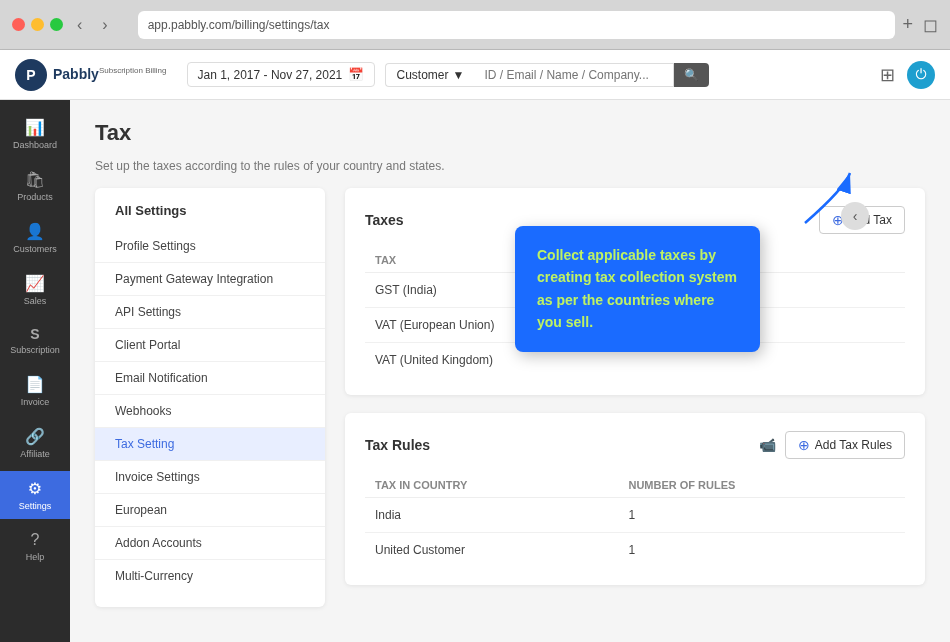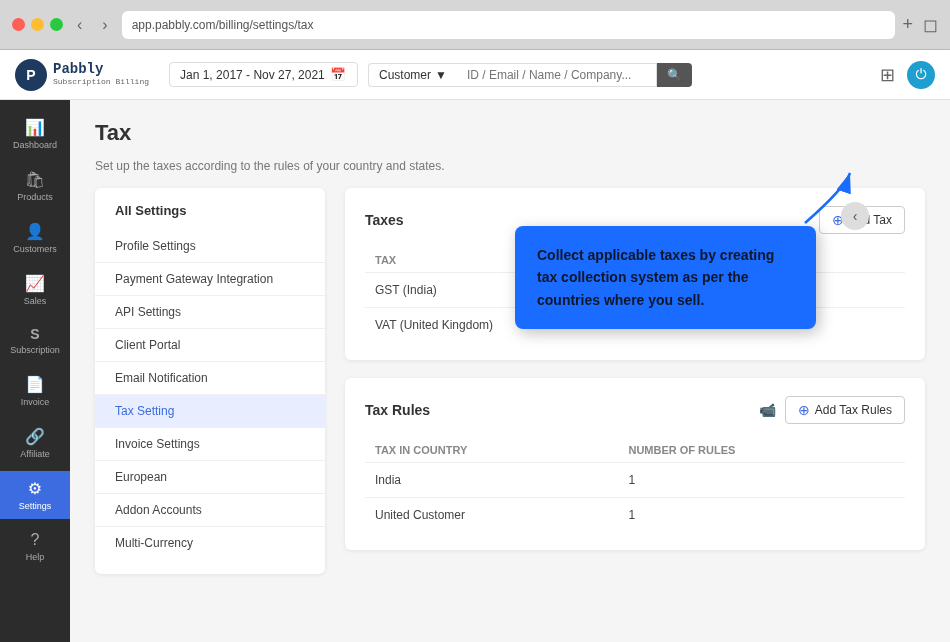--- a/index.html
+++ b/index.html
@@ -14,21 +14,21 @@
       padding: 0 12px;
       gap: 8px;
       border-bottom: 1px solid #bbb;
     }
     .traffic-lights { display: flex; gap: 6px; }
     .tl { width: 13px; height: 13px; border-radius: 50%; }
     .tl-red { background: #ff5f57; }
     .tl-yellow { background: #ffbd2e; }
     .tl-green { background: #28c940; }
     .nav-btn { background: none; border: none; color: #666; font-size: 16px; cursor: pointer; padding: 2px 6px; }
-    .url-bar { flex: 1; background: white; border-radius: 6px; height: 28px; display: flex; align-items: center; padding: 0 10px; font-size: 12px; color: #555; }
+    .url-bar { flex: 1; background: white; border-radius: 6px; height: 28px; display: flex; align-items: center; padding: 0 10px; font-size: 12px; color: #555; margin-left: 16px; }
     .browser-actions { display: flex; gap: 10px; align-items: center; color: #666; font-size: 18px; }
 
     
     .app-container {
       display: flex;
       flex-direction: column;
       height: 592px;
       background: #f0f0f0;
     }
 
@@ -44,21 +44,21 @@
       box-shadow: 0 1px 3px rgba(0,0,0,0.08);
     }
     .logo-area { display: flex; align-items: center; gap: 6px; margin-right: 10px; }
     .logo-icon {
       width: 32px; height: 32px;
       background: #1e3a5f;
       border-radius: 50%;
       display: flex; align-items: center; justify-content: center;
       color: white; font-weight: bold; font-size: 14px;
     }
-    .logo-text { display: flex; flex-direction: column; line-height: 1.1; font-family: Liberation Mono, monospace; }
+    .logo-text { display: flex; flex-direction: row; line-height: 1.1; }
     .logo-main { font-size: 14px; font-weight: 700; color: #1e3a5f; }
     .logo-sub { font-size: 8px; color: #666; }
 
     .date-range-picker {
       display: flex; align-items: center; gap: 6px;
       border: 1px solid #ddd; border-radius: 4px;
       padding: 4px 10px; font-size: 12px; color: #333;
       background: white; cursor: pointer;
     }
     .calendar-icon { color: #555; font-size: 13px; }
@@ -312,20 +312,21 @@
 
       <div class="settings-layout">
 
         <div class="settings-nav">
           <div class="settings-nav-title">All Settings</div>
           <div class="settings-nav-item">Profile Settings</div>
           <div class="settings-nav-item">Payment Gateway Integration</div>
           <div class="settings-nav-item">API Settings</div>
           <div class="settings-nav-item">Client Portal</div>
           <div class="settings-nav-item">Email Notification</div>
+          <div class="settings-nav-item">Webhooks</div>
           <div class="settings-nav-item active">Tax Setting</div>
           <div class="settings-nav-item">Invoice Settings</div>
           <div class="settings-nav-item">European</div>
           <div class="settings-nav-item">Addon Accounts</div>
           <div class="settings-nav-item">Multi-Currency</div>
         </div>
 
         <div class="settings-content">
 
           <div class="card taxes-card" style="overflow:visible;">
@@ -339,33 +340,36 @@
 
             <svg style="position:absolute;top:-20px;right:60px;width:70px;height:60px;overflow:visible;z-index:20;">
               <defs>
                 <marker id="arrowhead" markerWidth="8" markerHeight="6" refX="8" refY="3" orient="auto">
                   <polygon points="0 0, 8 3, 0 6" fill="#1a6bff"></polygon>
                 </marker>
               </defs>
               <path d="M 10 55 Q 50 20 55 5" stroke="#1a6bff" stroke-width="2.5" fill="none" marker-end="url(#arrowhead)"></path>
             </svg>
 
-            <div style="position:absolute;top:38px;left:170px;z-index:15;background:#1a6bff;color:#0f172a;font-size:14px;font-weight:600;padding:18px 22px;border-radius:8px;width:301px;line-height:1.6;box-shadow:3px 4px 15px rgba(0,0,0,0.25);">
+            <div style="position:absolute;top:38px;left:170px;z-index:15;background:#1a6bff;color:#bef264;font-size:14px;font-weight:600;padding:18px 22px;border-radius:8px;width:245px;line-height:1.6;box-shadow:3px 4px 15px rgba(0,0,0,0.25);">
               <span>Collect applicable taxes by creating tax collection system as per the countries where you sell.</span>
             </div>
 
             <table class="tax-table">
               <thead>
                 <tr>
                   <th>TAX</th>
                 </tr>
               </thead>
               <tbody>
                 <tr>
                   <td>GST (India)</td>
+                </tr>
+                <tr>
+                  <td>VAT (European Union)</td>
                 </tr>
                 <tr>
                   <td>VAT (United Kingdom)</td>
                 </tr>
               </tbody>
             </table>
 
             <div class="back-btn" style="position:absolute;top:14px;right:56px;">‹</div>
           </div>
 

